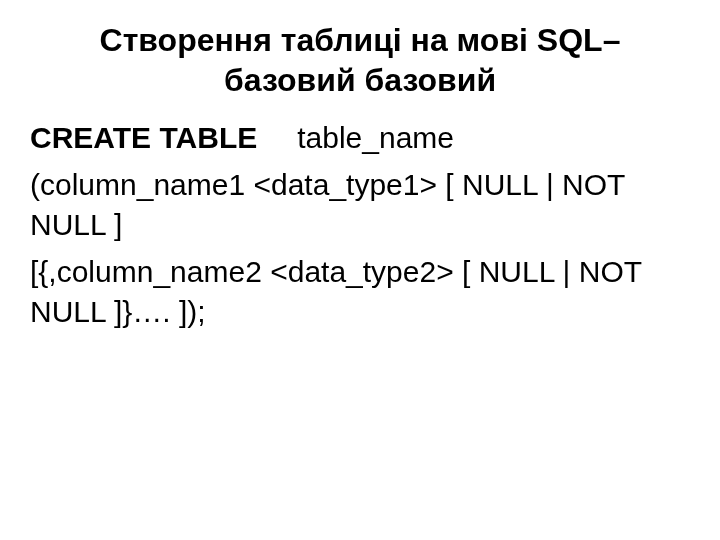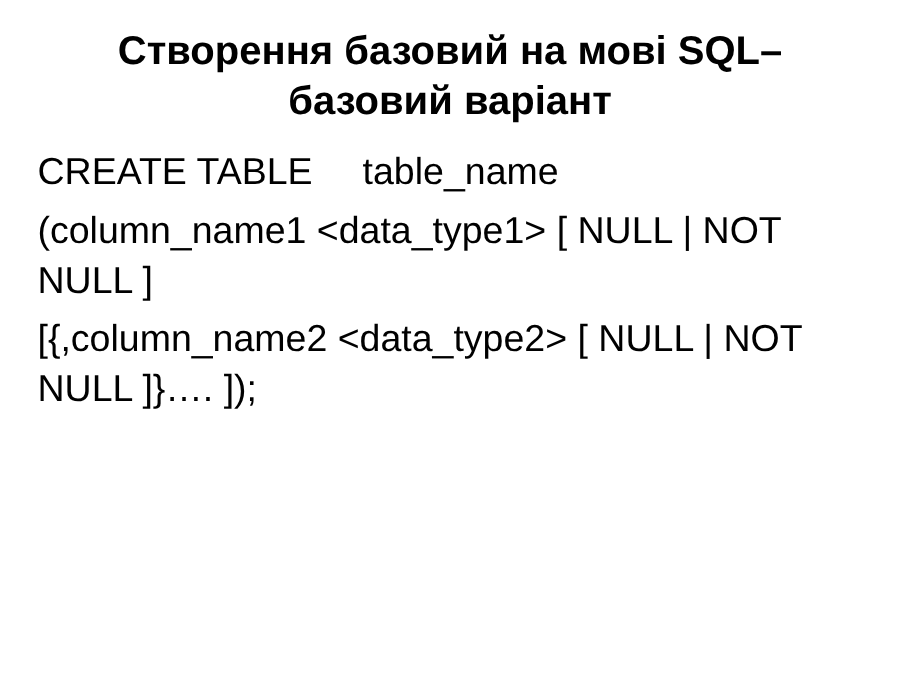--- a/index.html
+++ b/index.html
@@ -21,34 +21,34 @@
       text-align: center;
       line-height: 1.25;
       margin-bottom: 18px;
     }
     .body-line {
       font-size: 30px;
       line-height: 1.35;
       margin-bottom: 6px;
     }
     .keyword {
-      font-weight: normal;
+      font-weight: bold;
       margin-top: 14px;
     }
     .italic {
     }
     .gap {
       display: inline-block;
       width: 40px;
     }
   </style>
 </head>
 <body>
 
-<div class="title">Створення базовий на мові SQL– базовий варіант</div>
+<div class="title">Створення таблиці на мові SQL– базовий базовий</div>
 
 <div class="body-line">
   <span class="keyword">CREATE TABLE</span><span class="gap"></span><span class="italic">table_name</span>
 </div>
 
 <div class="body-line">
   <span class="italic">(column_name</span><span>1 </span><span>&lt;data_type1&gt;</span><span>  [ NULL | NOT NULL ]</span>
 </div>
 
 <div class="body-line">

